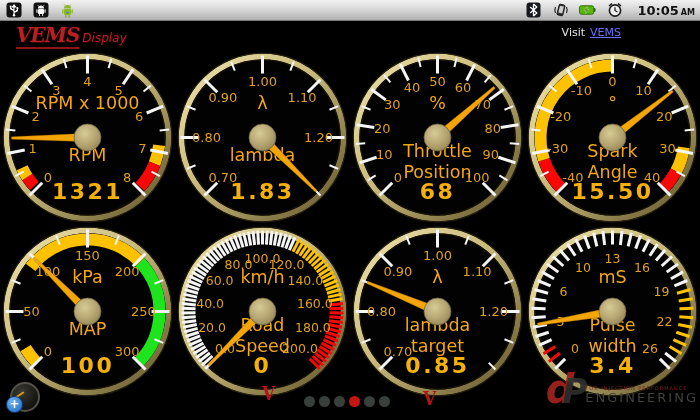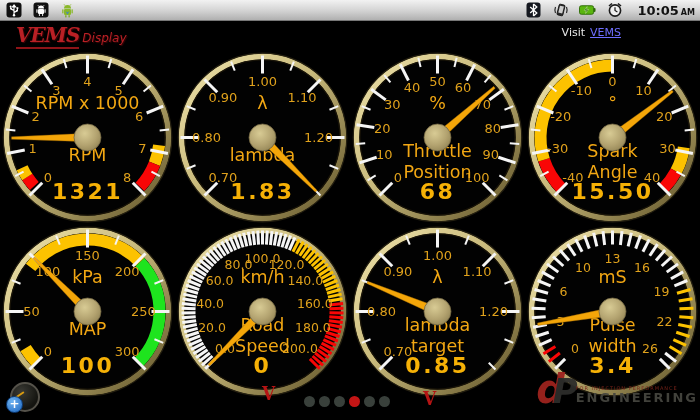--- a/index.html
+++ b/index.html
@@ -44,21 +44,21 @@
   .vmark1{left:262px;top:384px;}
   .vmark2{left:423px;top:389px;}
   .dots{position:absolute;left:304px;top:396px;display:flex;gap:4px;}
   .dot{width:11px;height:11px;border-radius:50%;cursor:pointer;}
   .brand{position:absolute;right:2px;top:372px;display:flex;align-items:flex-end;opacity:.95;}
   .bd{font-size:40px;font-weight:bold;font-style:italic;color:#9e231e;line-height:34px;
       font-family:"DejaVu Sans","Liberation Sans",sans-serif;}
   .bp{font-size:34px;font-weight:bold;font-style:italic;color:#2d2d2b;line-height:30px;margin-left:-12px;}
   .btxt{display:flex;flex-direction:column;margin-left:-2px;margin-bottom:2px;}
   .btag{font-size:5px;color:#7c241a;letter-spacing:1px;white-space:nowrap;}
-  .bname{font-size:13px;font-weight:bold;color:#45453f;letter-spacing:2px;line-height:13px;}
+  .bname{font-size:13px;font-weight:normal;color:#45453f;letter-spacing:2px;line-height:13px;}
 </style>
 </head>
 <body>
 
 <div id="screen">
 
   <svg width="0" height="0" style="position:absolute" aria-hidden="true">
     <defs>
       <linearGradient id="rim-grad" x1="0" y1="0" x2="1" y2="1">
         <stop offset="0" stop-color="#efe3ab"></stop>

